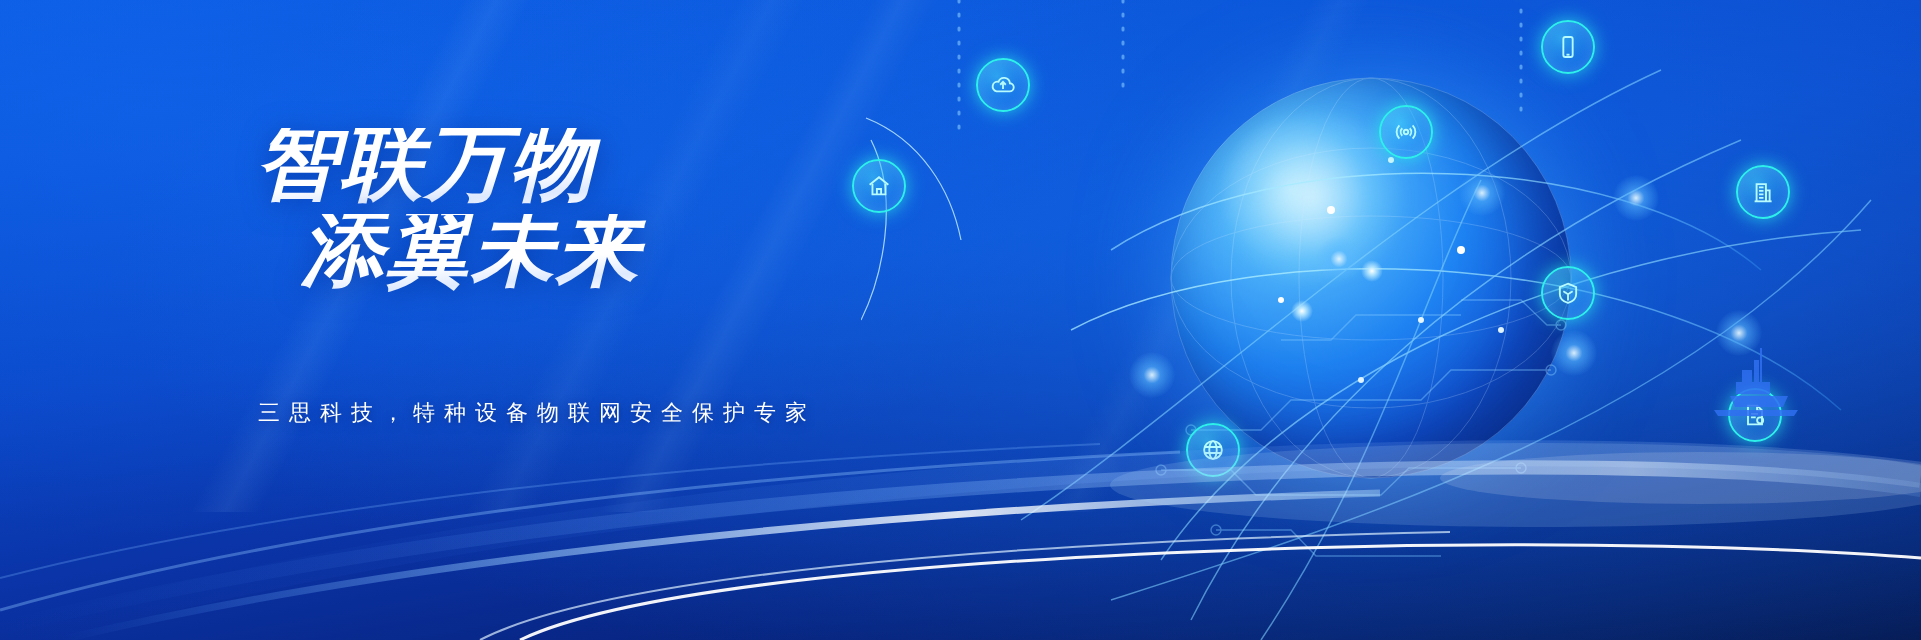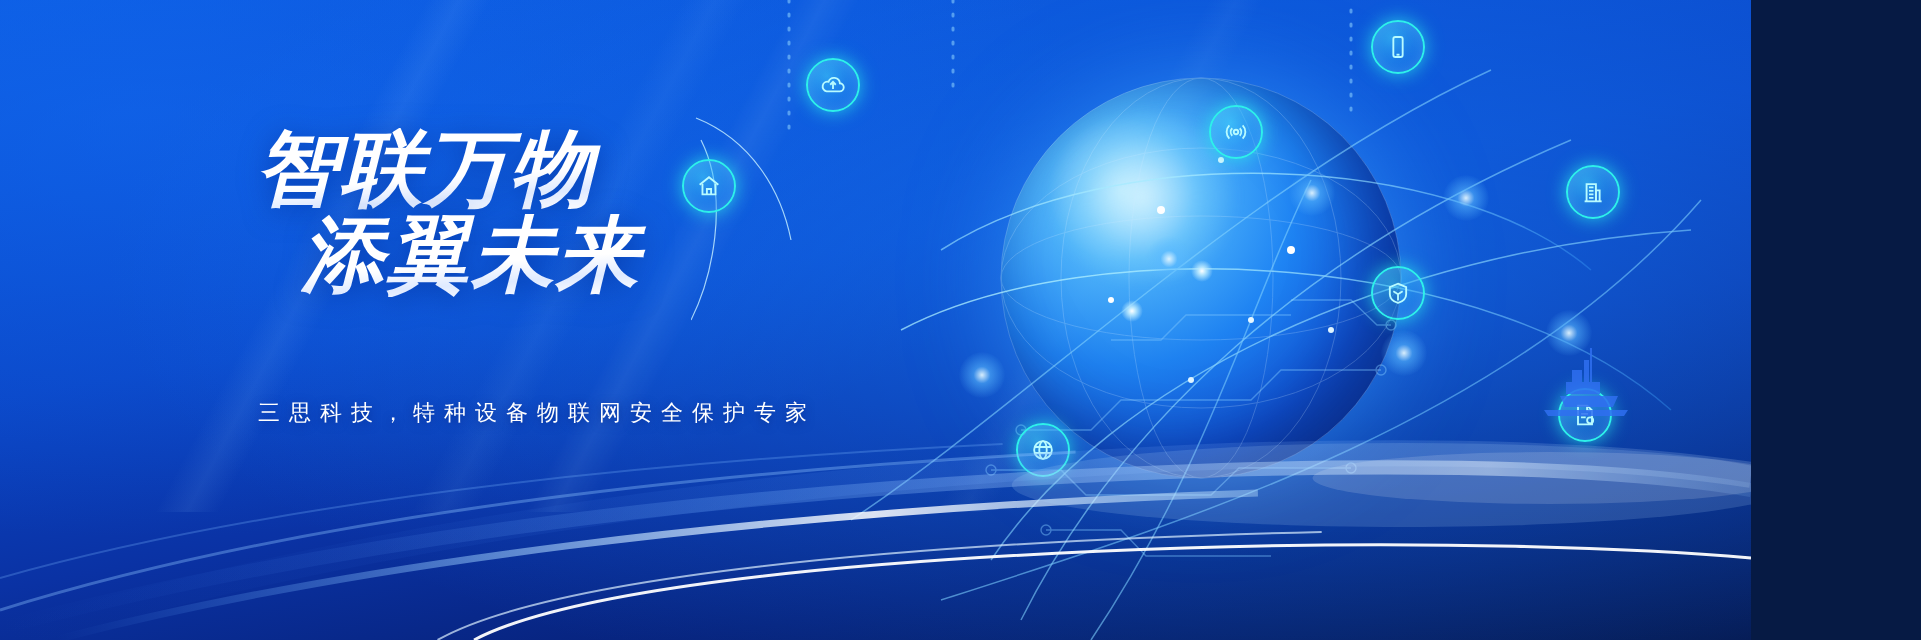--- a/index.html
+++ b/index.html
@@ -1,22 +1,22 @@
 <!DOCTYPE html>
 <html><head>
 <meta charset="utf-8">
 <style>
   * { margin:0; padding:0; box-sizing:border-box; }
   html,body { background:#061a44; }
 
   .banner{
     position:relative;
-    width:1751px; height:640px;
+    width:1921px; height:640px;
     overflow:hidden;
-    font-family:Liberation Serif, serif;
+    font-family:Liberation Mono, monospace;
     background:
       radial-gradient(120% 130% at 72% 42%, rgba(23,128,255,.55) 0%, rgba(10,70,206,0) 55%),
       radial-gradient(90% 110% at 8% 18%, rgba(20,110,245,.50) 0%, rgba(8,55,180,0) 60%),
       linear-gradient(170deg,#0b59df 0%,#0a4ed2 22%,#0a44c4 42%,#0a32a4 62%,#07237d 80%,#05184f 100%);
   }
 
   
   .diag{
     position:absolute; left:-10%; top:-30%;
     width:70%; height:110%;

